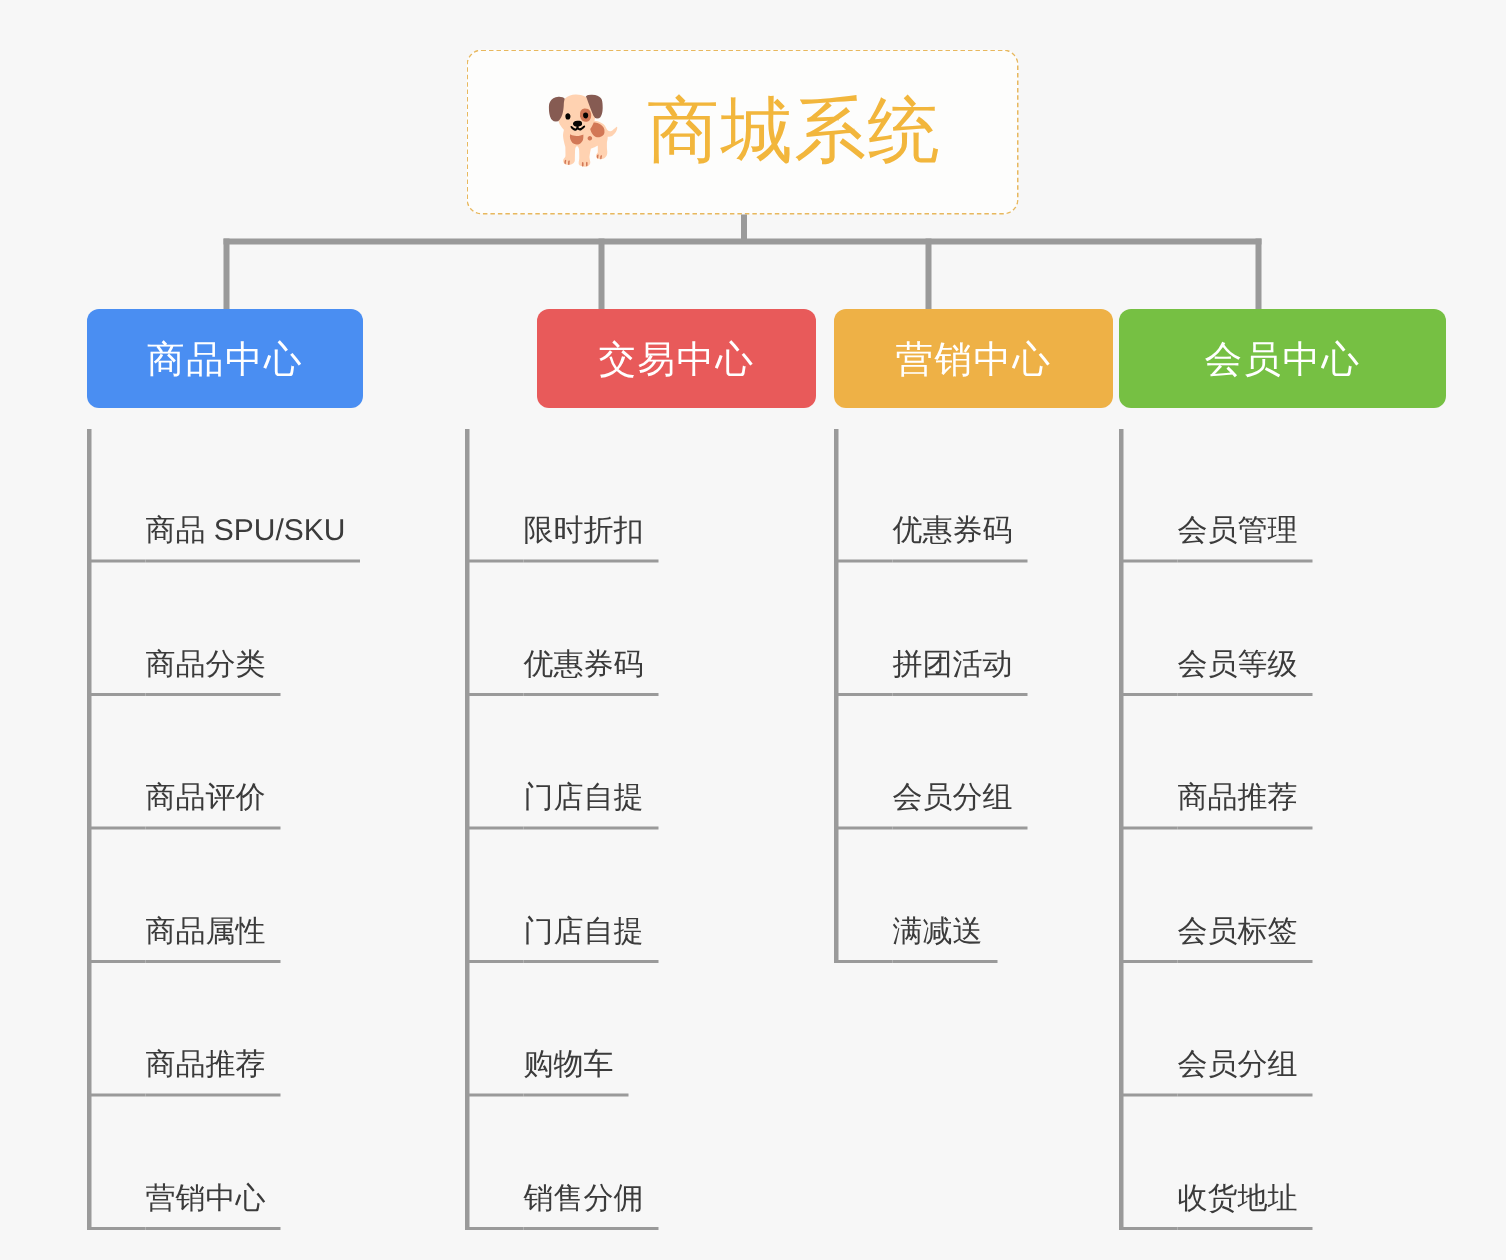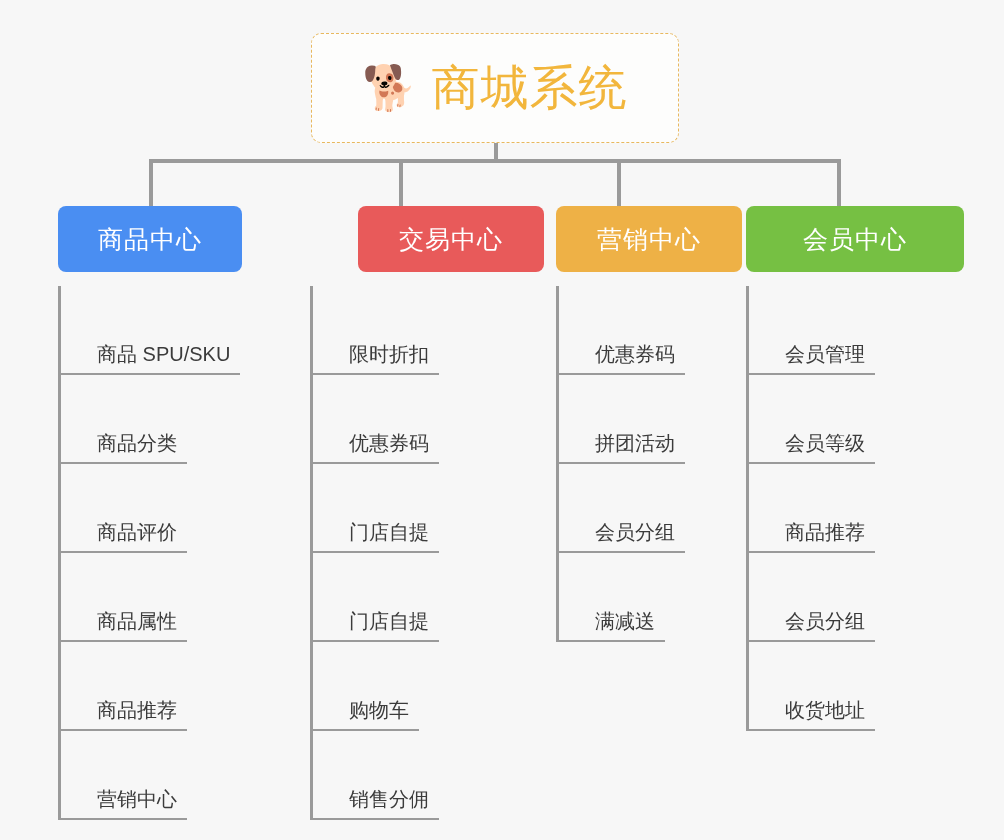--- a/index.html
+++ b/index.html
@@ -237,20 +237,23 @@
         <div class="leaf-item">
             <span class="leaf-label">会员管理</span>
           </div>
         <div class="leaf-item">
             <span class="leaf-label">会员等级</span>
           </div>
         <div class="leaf-item">
             <span class="leaf-label">商品推荐</span>
           </div>
         <div class="leaf-item">
+            <span class="leaf-label">会员标签</span>
+          </div>
+        <div class="leaf-item">
             <span class="leaf-label">会员分组</span>
           </div>
         <div class="leaf-item">
             <span class="leaf-label">收货地址</span>
           </div>
       </div>
     </div>
 
   </div>
 </div>

